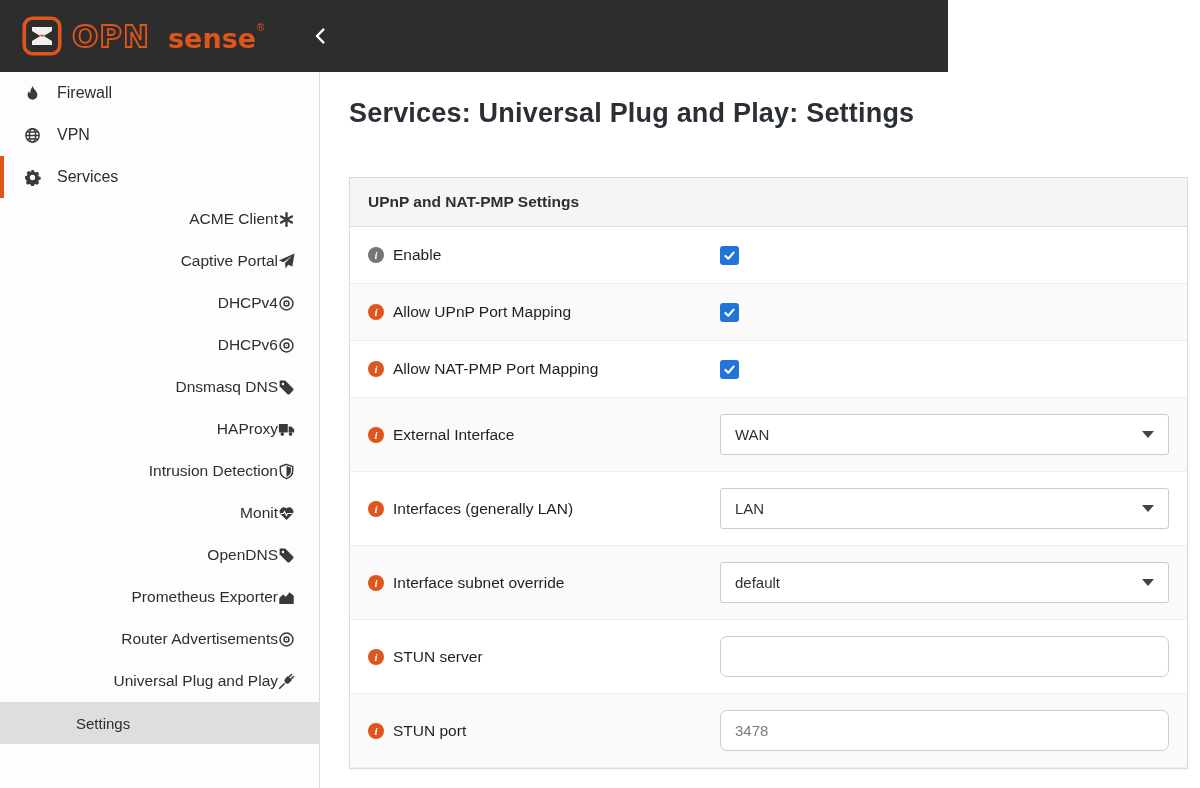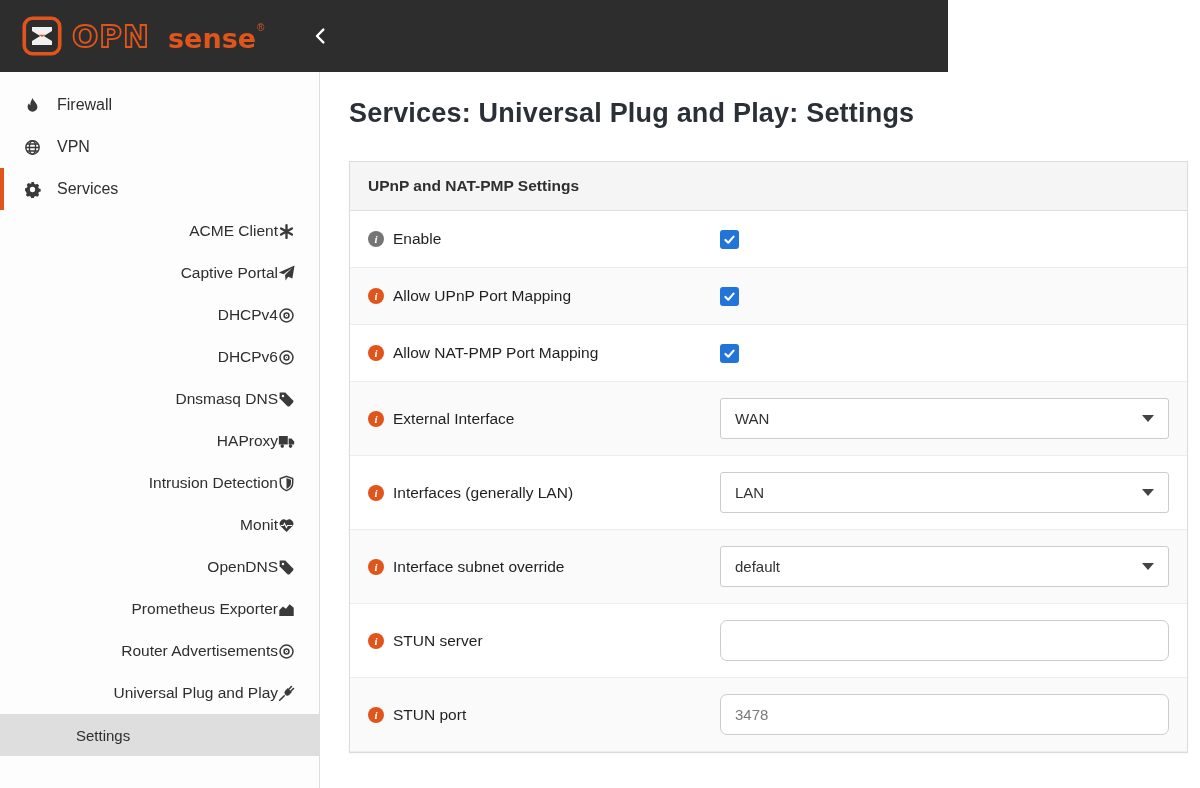--- a/index.html
+++ b/index.html
@@ -12,39 +12,39 @@
   .logo svg { display:block; }
   .brand { display:flex; align-items:flex-start; margin-left:10px; line-height:1; }
   .brand-opn { font-family:"DejaVu Sans", sans-serif; font-weight:800; font-size:31px;
                letter-spacing:1px; color:#2d2d2d; -webkit-text-stroke:1.8px #e0551c; }
   .brand-sense { font-family:"DejaVu Sans", sans-serif; font-weight:800; font-size:27px;
                  color:#e0551c; margin-left:18px; margin-top:4px; }
   .brand-reg { color:#e0551c; font-size:10px; margin-top:2px; margin-left:1px; }
   .collapse { margin-left:48px; cursor:pointer; display:flex; align-items:center; }
 
   
-  .sidebar { position:absolute; left:0; top:72px; width:320px; bottom:0; background:#fdfdfd;
+  .sidebar { position:absolute; left:0; top:60px; width:320px; bottom:0; background:#fdfdfd;
              border-right:1px solid #ddd; padding-top:12px; overflow:hidden; }
   .sb-item { height:42px; display:flex; align-items:center; cursor:pointer; color:#2e2e2e; }
   .sb-item .icon { color:#3a3a3a; display:inline-flex; }
   .icon svg { display:block; width:16px; height:16px; }
   .lvl0 { padding-left:24px; gap:16px; font-size:16px; }
   .lvl0 .icon svg { width:17px; height:17px; }
   .lvl0.active { border-left:4px solid #e0551c; padding-left:20px; }
   .lvl1 { padding:0 24px 0 60px; font-size:15.5px;text-align:right; }
   .lvl1 .sb-label { flex:1; }
   .lvl1 .icon.right svg { width:17px; height:17px; }
   .lvl2 { padding-left:76px; font-size:15px; }
   .lvl2.active { background:#dedede; }
 
   
   .main { position:absolute; left:321px; top:72px; right:0; bottom:0; background:#fff;
           padding:0 12px 16px 28px; overflow:hidden; }
   .page-title { margin-top:26px; font-size:27px; font-weight:600; color:#2b2f36; letter-spacing:.2px; }
-  .panel { margin-top:32px; border:1px solid #dcdcdc; background:#7dd3fc;
+  .panel { margin-top:48px; border:1px solid #dcdcdc; background:#7dd3fc;
            box-shadow:0 1px 2px rgba(0,0,0,.04); }
   .panel-header { background:#f5f5f5; border-bottom:1px solid #ddd; padding:15px 18px;
                   font-weight:700; font-size:15.5px; color:#2f2f2f; }
   .row { display:flex; align-items:center; min-height:57px; border-bottom:1px solid #ededed; background:#fff; }
   .panel-body .row:nth-child(even) { background:#fafafa; }
   .cell-label { width:370px; padding:16px 10px 16px 18px; display:flex; align-items:center;
                 gap:9px; font-size:15.5px; color:#1f1f1f; }
   .cell-control { flex:1; padding:16px 18px 16px 0; display:flex; align-items:center; }
   .info { width:16px; height:16px; border-radius:50%; background:#e0551c; color:#fff;
           display:inline-flex; align-items:center; justify-content:center; flex:none;

